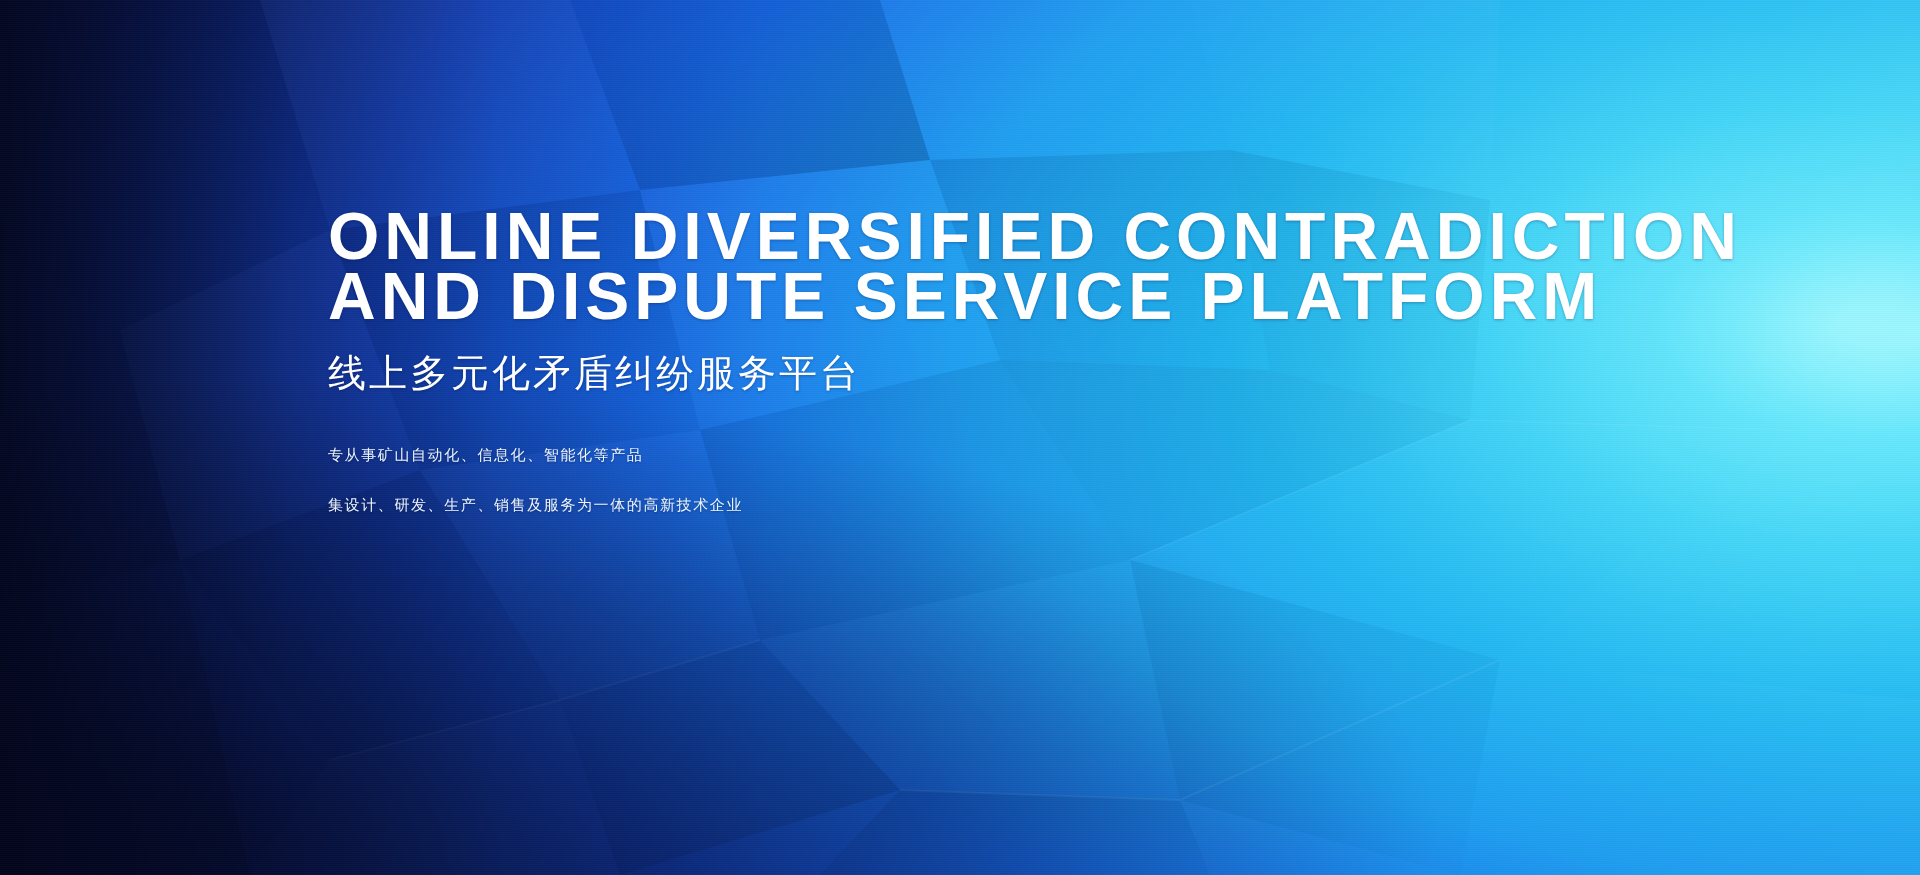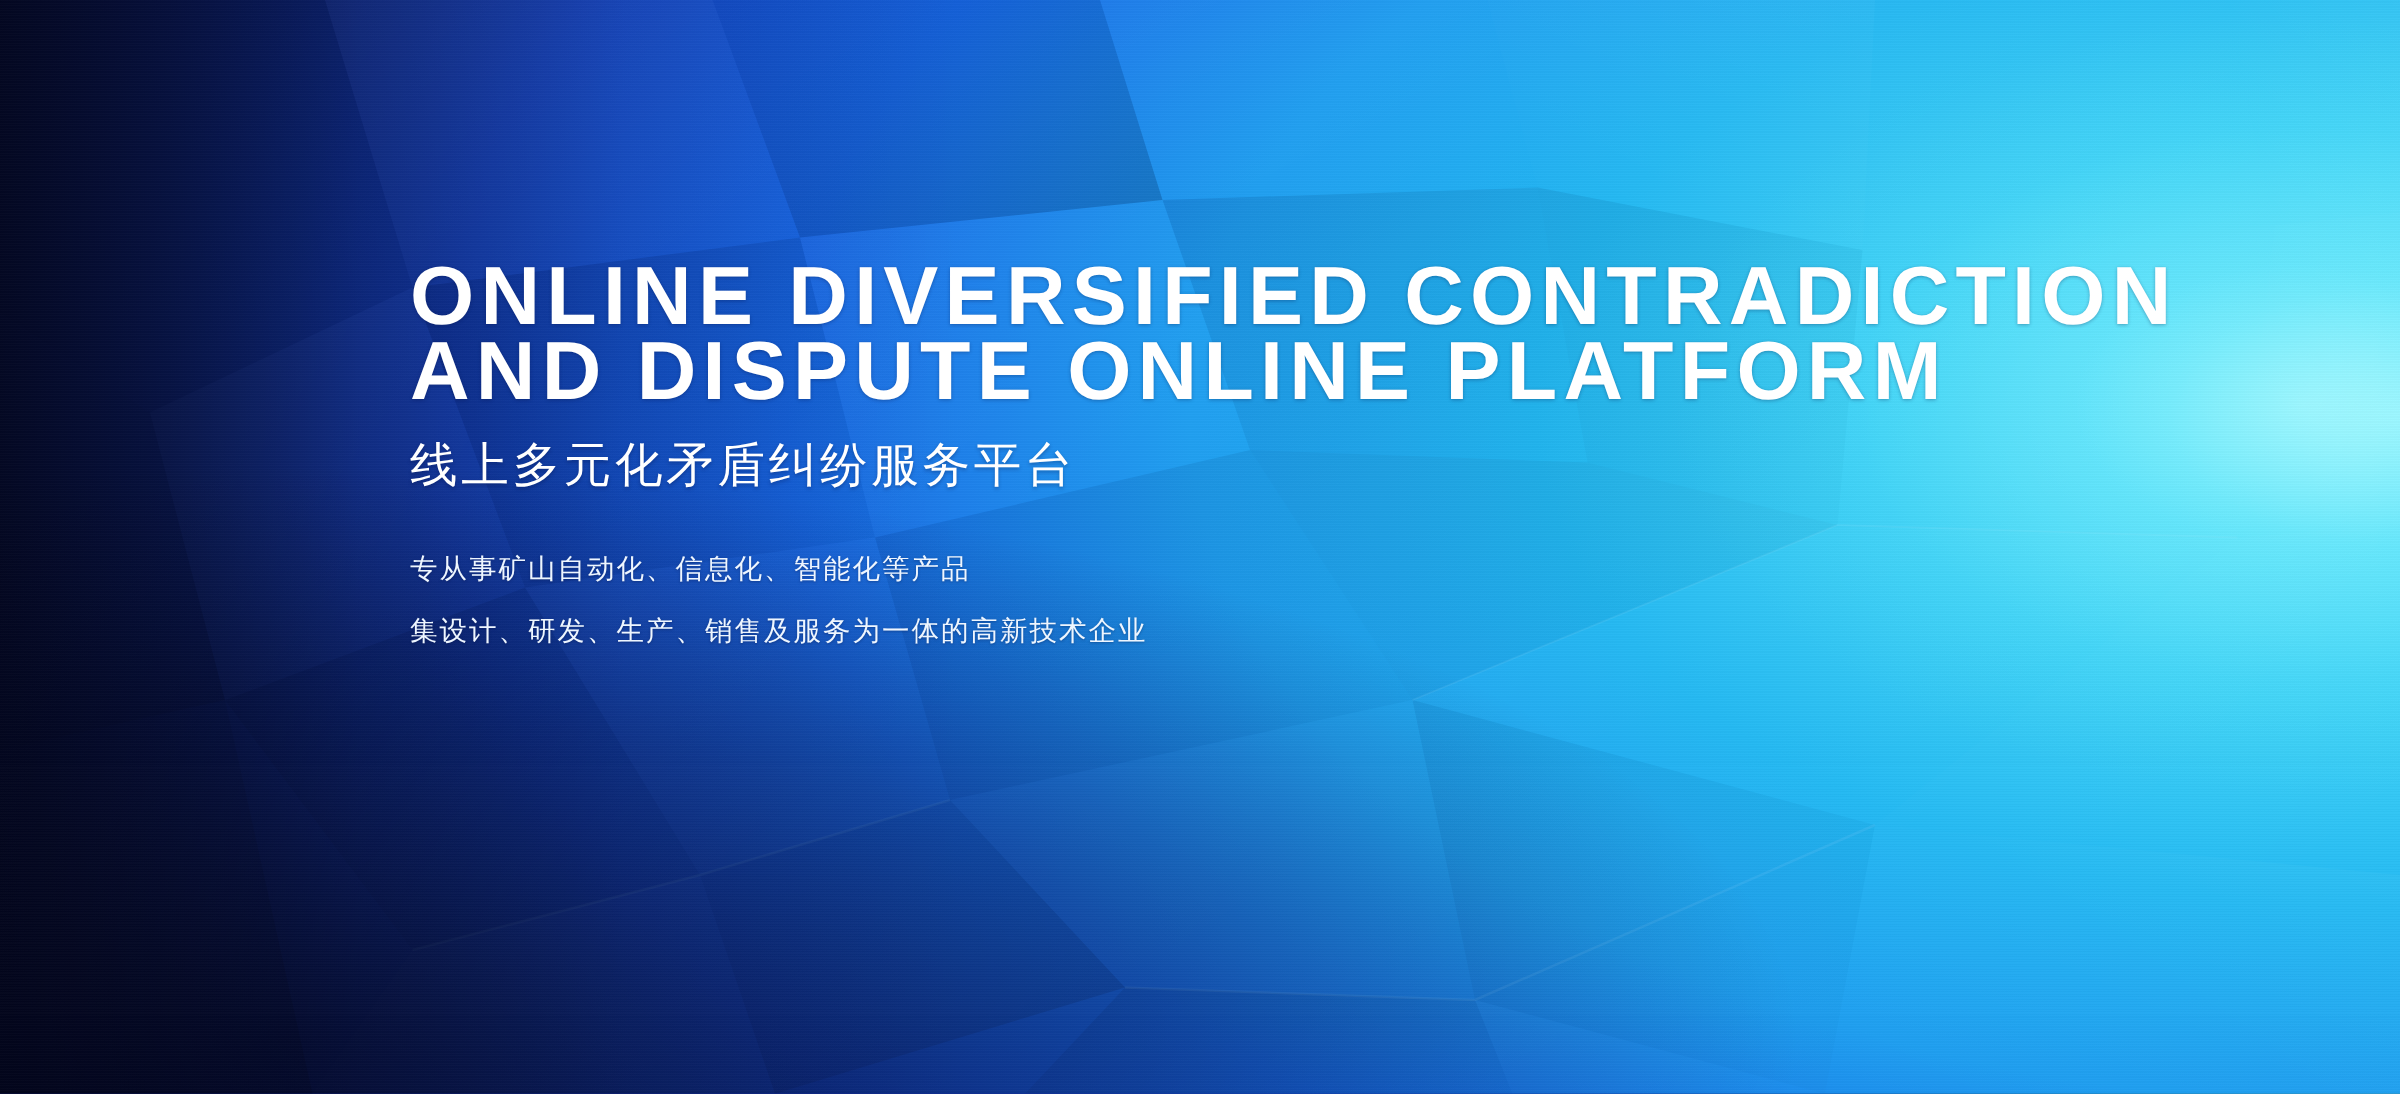--- a/index.html
+++ b/index.html
@@ -76,21 +76,21 @@
     letter-spacing:3px;
     line-height:50px;
     margin-top:22px;
     white-space:nowrap;
     text-shadow:0 1px 3px rgba(0,14,60,0.30);
   }
 
   .tagline {
     margin-top:40px;
     color:#eef6ff;
-    font-size:22px;
+    font-size:15px;
     font-weight:400;
     letter-spacing:1.6px;
     line-height:33px;
     white-space:nowrap;
     text-shadow:0 1px 2px rgba(0,14,60,0.35);
   }
 </style>
 </head>
 <body>
 
@@ -156,19 +156,19 @@
     </svg>
   </div>
 
   <div id="vignette-left"></div>
   <div id="vignette-bottom"></div>
   <div id="hotspot"></div>
   <div id="texture"></div>
 
   <div id="content">
     <h1 class="headline">ONLINE DIVERSIFIED CONTRADICTION</h1>
-    <h1 class="headline">AND DISPUTE ONLINE PLATFORM</h1>
+    <h1 class="headline">AND DISPUTE SERVICE PLATFORM</h1>
     <h2 class="subtitle">线上多元化矛盾纠纷服务平台</h2>
     <p class="tagline">专从事矿山自动化、信息化、智能化等产品</p>
     <p class="tagline" style="margin-top:17px">集设计、研发、生产、销售及服务为一体的高新技术企业</p>
   </div>
 
 </div>
 
 </body></html>

